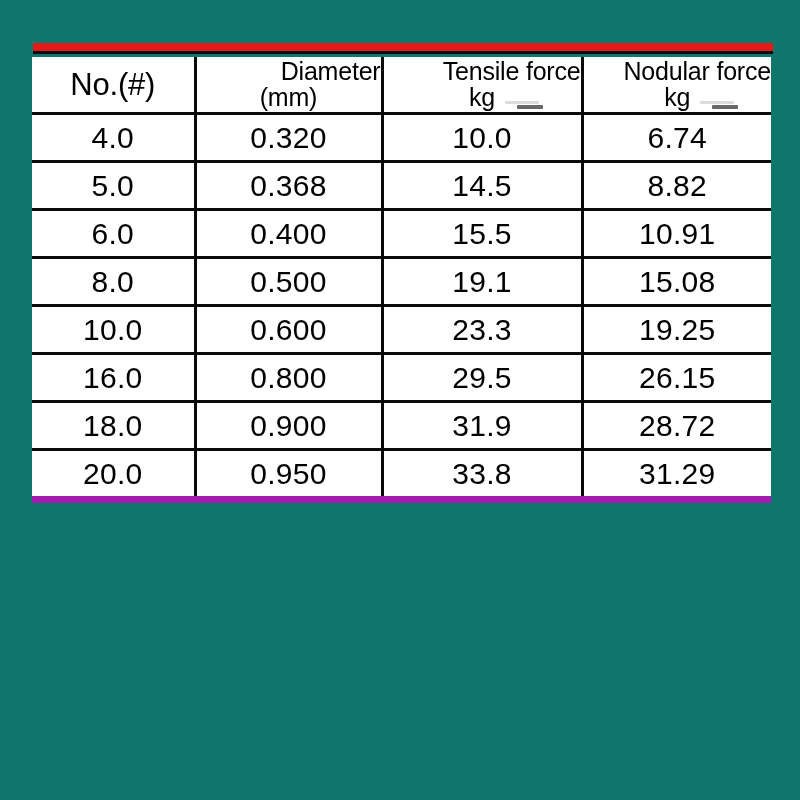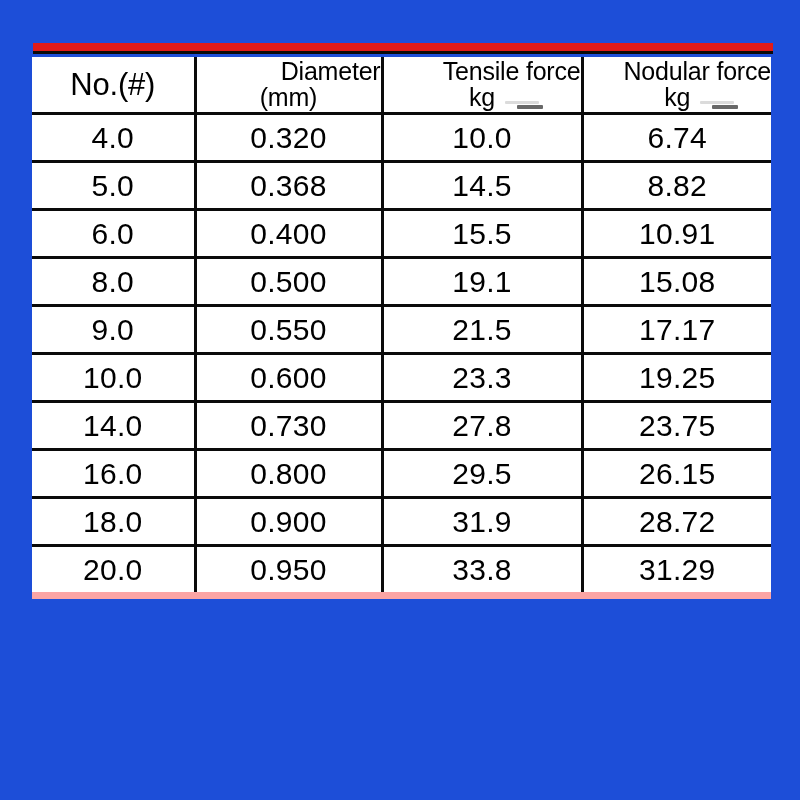--- a/index.html
+++ b/index.html
@@ -12,21 +12,21 @@
     height: 800px;
     font-family: "Liberation Sans", sans-serif;
     color: #000000;
     overflow: hidden;
   }
 
   #spec-sheet {
     position: relative;
     width: 800px;
     height: 800px;
-    background: #1d4ed8;
+    background: #0f766e;
   }
 
   
   .top-accent-bar {
     position: absolute;
     left: 33px;
     top: 43px;
     width: 740px;
     height: 11px;
     background: #e01b18;
@@ -108,21 +108,21 @@
     bottom: 6px;
   }
 
   
   .spec-table tbody td {
     height: 45px;
     font-size: 30px;
     letter-spacing: 0.3px;
   }
   .spec-table tbody tr:last-child td {
-    border-bottom: 7px solid #fca5a5;
+    border-bottom: 7px solid #a21caf;
   }
 
   .cell-text { display: block; }
 </style>
 </head>
 <body>
 
 <div id="spec-sheet">
 
   <div class="top-accent-bar"></div>
@@ -226,58 +226,30 @@
           </td>
           <td>
             <span class="cell-text">19.1</span>
           </td>
           <td>
             <span class="cell-text">15.08</span>
           </td>
         </tr>
         <tr>
           <td>
-            <span class="cell-text">9.0</span>
-          </td>
-          <td>
-            <span class="cell-text">0.550</span>
-          </td>
-          <td>
-            <span class="cell-text">21.5</span>
-          </td>
-          <td>
-            <span class="cell-text">17.17</span>
-          </td>
-        </tr>
-        <tr>
-          <td>
             <span class="cell-text">10.0</span>
           </td>
           <td>
             <span class="cell-text">0.600</span>
           </td>
           <td>
             <span class="cell-text">23.3</span>
           </td>
           <td>
             <span class="cell-text">19.25</span>
-          </td>
-        </tr>
-        <tr>
-          <td>
-            <span class="cell-text">14.0</span>
-          </td>
-          <td>
-            <span class="cell-text">0.730</span>
-          </td>
-          <td>
-            <span class="cell-text">27.8</span>
-          </td>
-          <td>
-            <span class="cell-text">23.75</span>
           </td>
         </tr>
         <tr>
           <td>
             <span class="cell-text">16.0</span>
           </td>
           <td>
             <span class="cell-text">0.800</span>
           </td>
           <td>

